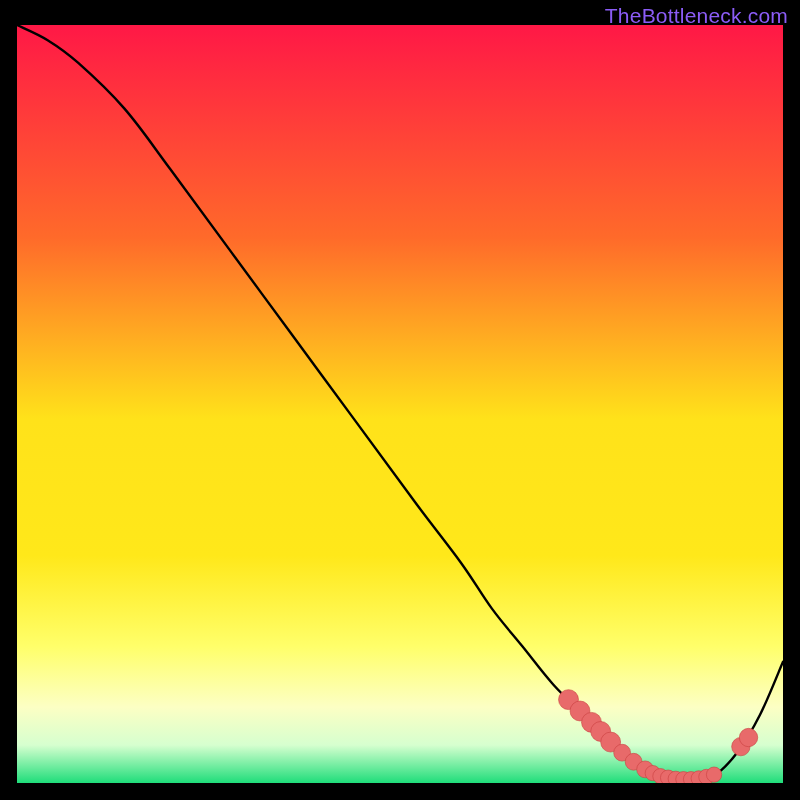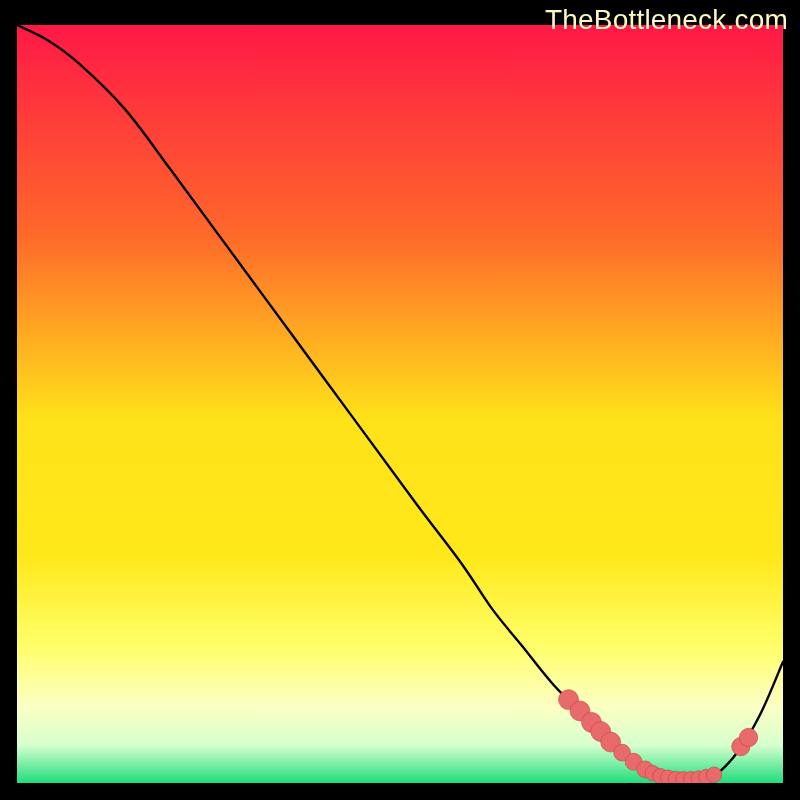--- a/index.html
+++ b/index.html
@@ -13,22 +13,22 @@
   }
   .stage {
     position: relative;
     width: 800px;
     height: 800px;
   }
   .watermark {
     position: absolute;
     top: 4px;
     right: 12px;
-    color: #fef9c3;
-    font-size: 28px;
+    color: #8b5cf6;
+    font-size: 21px;
     font-weight: 400;
     letter-spacing: 0.2px;
     z-index: 5;
   }
   .plot-area {
     position: absolute;
     left: 17px;
     top: 25px;
     width: 766px;
     height: 758px;

